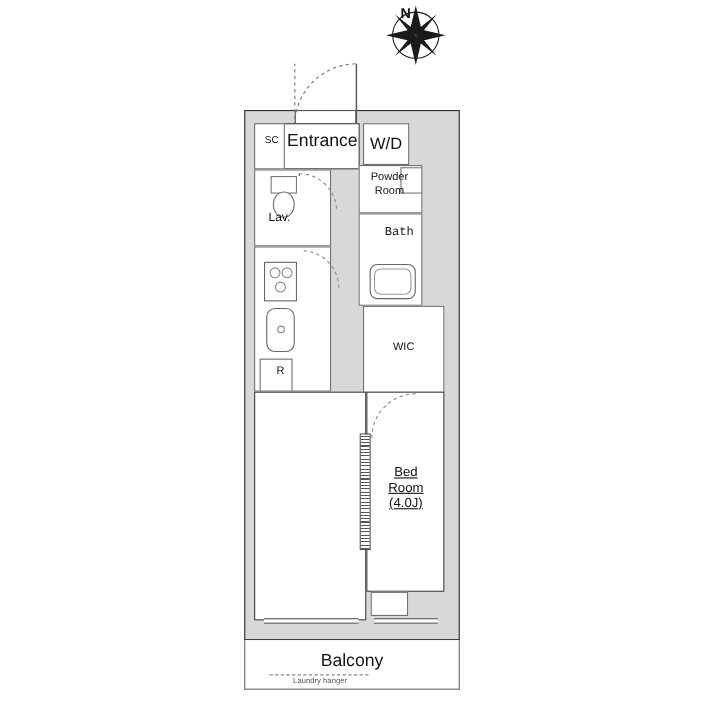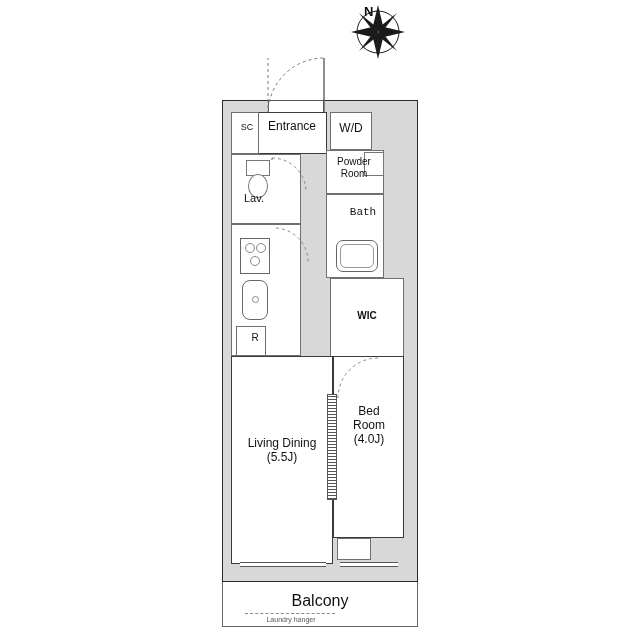--- a/index.html
+++ b/index.html
@@ -166,29 +166,27 @@
 
   <div class="room thin" style="left:337px; top:538px; width:34px; height:22px;"></div>
 
   <div class="balcony"></div>
   <div class="dash-line" style="left:245px; top:613px; width:90px;"></div>
 
   <div class="line" style="left:240px; top:562px; width:86px; height:3px; background:#ffffff; border-top:1px solid #555; border-bottom:1px solid #555;"></div>
   <div class="line" style="left:340px; top:562px; width:58px; height:3px; background:#ffffff; border-top:1px solid #555; border-bottom:1px solid #555;"></div>
 
   <div class="lbl" style="left:236px; top:122px; width:22px; font-size:9px;">SC</div>
-  <div class="lbl" style="left:261px; top:120px; width:62px; font-size:12px;">Entrance</div>
-  <div class="lbl" style="left:334px; top:122px; width:34px; font-size:12px;">W/D</div>
+  <div class="lbl" style="left:261px; top:120px; width:62px; font-size:16px;">Entrance</div>
+  <div class="lbl" style="left:334px; top:122px; width:34px; font-size:15px;">W/D</div>
   <div class="lbl" style="left:328px; top:156px; width:52px; font-size:10px;">Powder
 Room</div>
   <div class="lbl" style="left:238px; top:192px; width:32px; font-size:11px;">Lav.</div>
   <div class="lbl" style="left:344px; top:206px; width:38px; font-size:11px;font-family:Liberation Mono, monospace;">Bath</div>
   <div class="lbl" style="left:246px; top:332px; width:18px; font-size:10px;">R</div>
-  <div class="lbl" style="left:350px; top:310px; width:34px; font-size:10px;font-weight:bold;">WIC</div>
-  <div class="lbl" style="left:229px; top:437px; width:106px; font-size:12px;">Living Dining
-(5.5J)</div>
-  <div class="lbl" style="left:340px; top:405px; width:58px; font-size:12px;">Bed
+  <div class="lbl" style="left:350px; top:310px; width:34px; font-size:10px;">WIC</div>
+  <div class="lbl" style="left:340px; top:423px; width:58px; font-size:12px;text-decoration:underline;">Bed
 Room
 (4.0J)</div>
   <div class="lbl" style="left:277px; top:592px; width:86px; font-size:16px;">Balcony</div>
   <div class="lbl" style="left:249px; top:616px; width:84px; font-size:7px; color:#555;">Laundry hanger</div>
 
 </div>
 
 </body></html>

